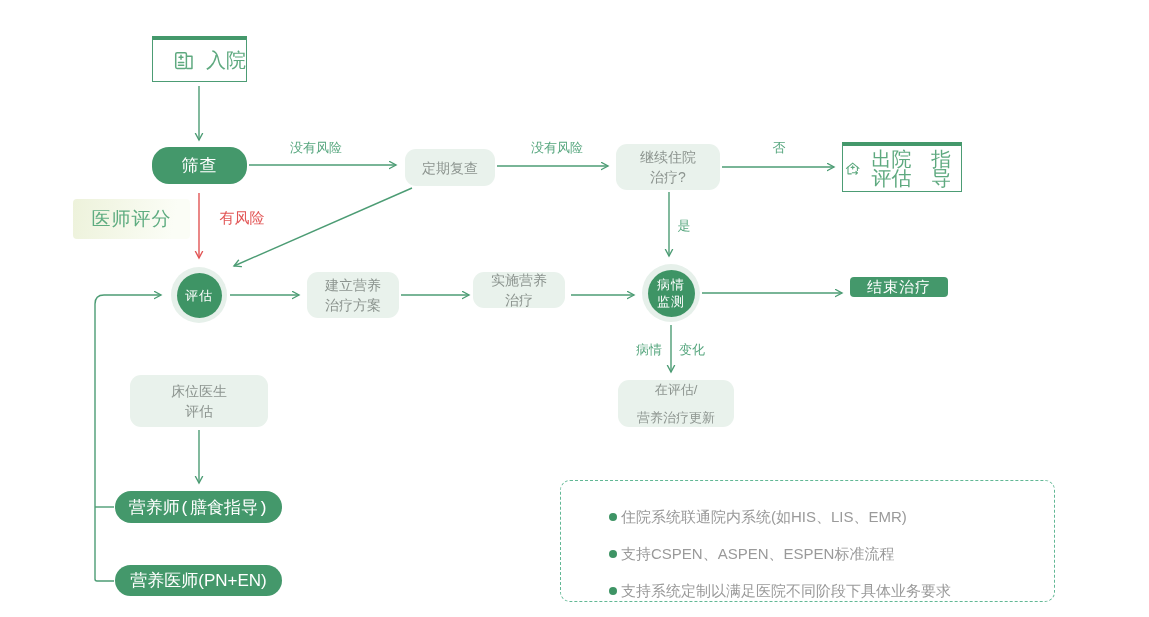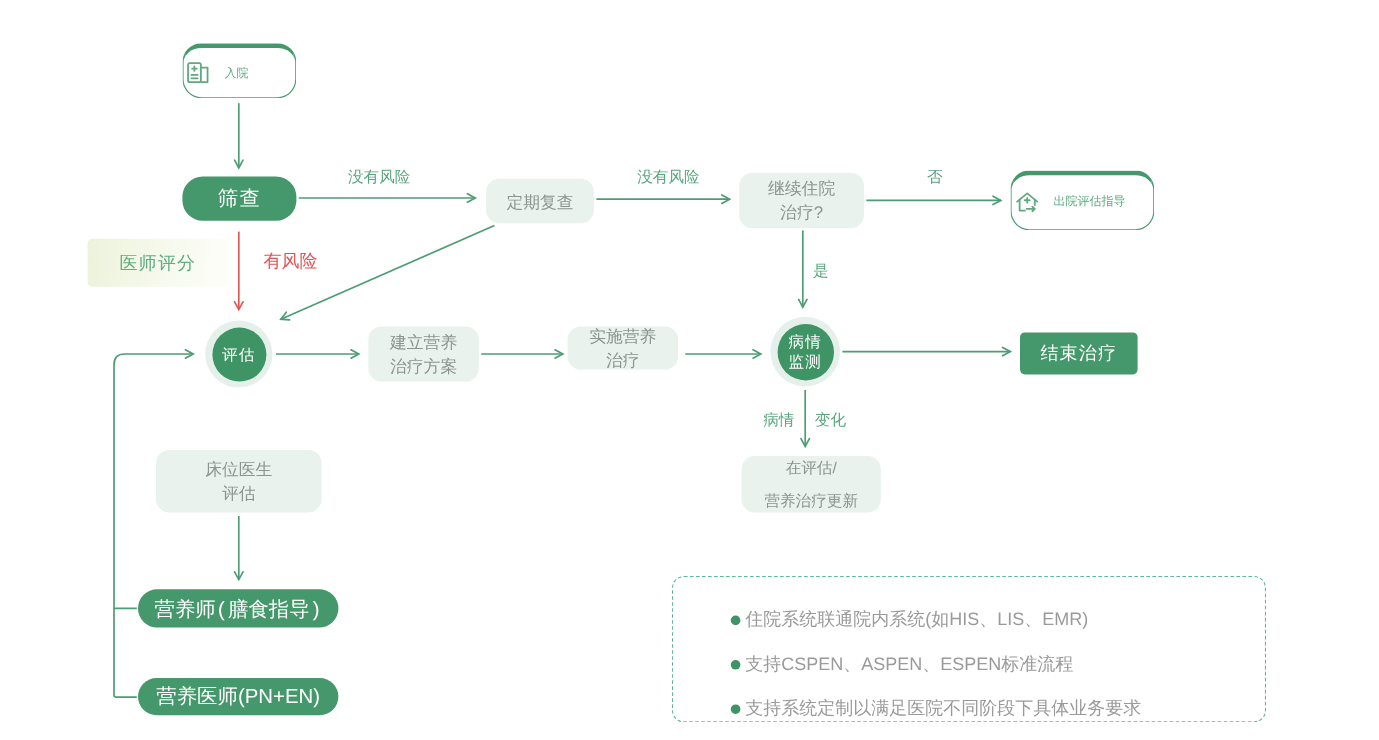--- a/index.html
+++ b/index.html
@@ -5,22 +5,22 @@
   html,body{margin:0;padding:0;background:#ffffff;}
   #stage{
     position:relative;width:1149px;height:617px;overflow:hidden;
     font-family:"Liberation Sans","DejaVu Sans",sans-serif;background:#ffffff;
   }
   #edges{position:absolute;left:0;top:0;width:1149px;height:617px;pointer-events:none;}
   .abs{position:absolute;box-sizing:border-box;}
   
   .card{
     background:#ffffff;border:1.5px solid #4C9C74;border-top:4px solid #44986B;
-    border-radius:16px;display:flex;align-items:center;justify-content:flex-start;
-    gap:8px;color:#5EA97F;font-size:10px;
+    border-radius:0;display:flex;align-items:center;justify-content:flex-end;
+    gap:8px;color:#5EA97F;font-size:20px;
   }
   .card .lines{display:flex;flex-direction:row;line-height:19px;}
   
   .pill{
     background:#44986B;color:#ffffff;border-radius:17px;
     display:flex;align-items:center;justify-content:center;
     font-size:17px;letter-spacing:1px;
   }
   
   .soft{
@@ -39,21 +39,21 @@
     font-size:13px;line-height:17px;letter-spacing:1px;
   }
   
   .endbox{
     background:#44986B;color:#ffffff;border-radius:4px;
     display:flex;align-items:center;justify-content:center;font-size:15px;letter-spacing:1px;
   }
   
   .score{
     background:linear-gradient(100deg,#EDF2DB 0%,#FBFDF6 85%);
-    border-radius:4px;color:#5EAC80;font-size:15px;letter-spacing:1px;
+    border-radius:4px;color:#5EAC80;font-size:19px;letter-spacing:1px;
     display:flex;align-items:center;justify-content:center;
   }
   .edge-label{
     position:absolute;transform:translate(-50%,-50%);
     color:#56A67E;font-size:13px;white-space:nowrap;
   }
   .edge-label.red{color:#E25555;font-size:15px;}
   
   .info{
     border:1.5px dashed #62B895;border-radius:10px;background:#ffffff;
@@ -155,21 +155,21 @@
     <span>治疗</span>
   </div>
 
   <div class="abs ring" style="left:642px;top:264px;width:58px;height:58px;">
     <div class="core" style="width:47px;height:47px;">
       <span>病情</span>
       <span>监测</span>
     </div>
   </div>
 
-  <div class="abs endbox" style="left:850px;top:277px;width:98px;height:35px;">
+  <div class="abs endbox" style="left:850px;top:277px;width:98px;height:20px;">
     <span>结束治疗</span>
   </div>
 
   <div class="abs soft" style="left:618px;top:380px;width:116px;height:47px;font-size:13px;line-height:19px;justify-content:space-between;">
     <span>在评估/</span>
     <span>营养治疗更新</span>
   </div>
 
   <div class="abs soft" style="left:130px;top:375px;width:138px;height:52px;">
     <span>床位医生</span>

